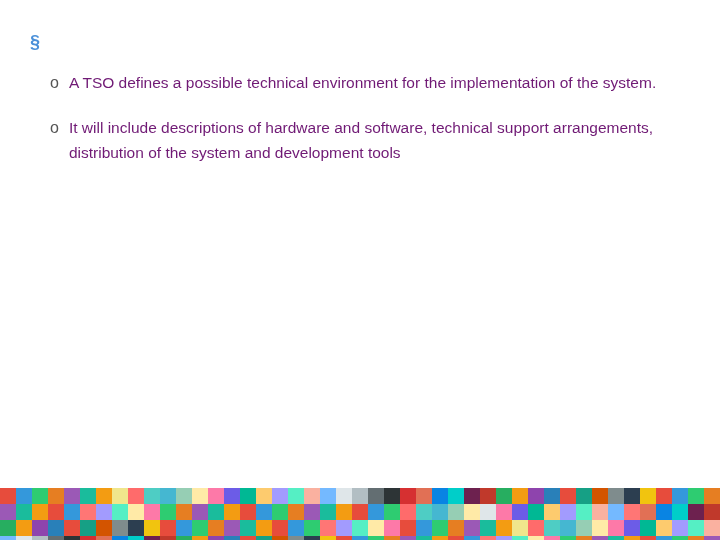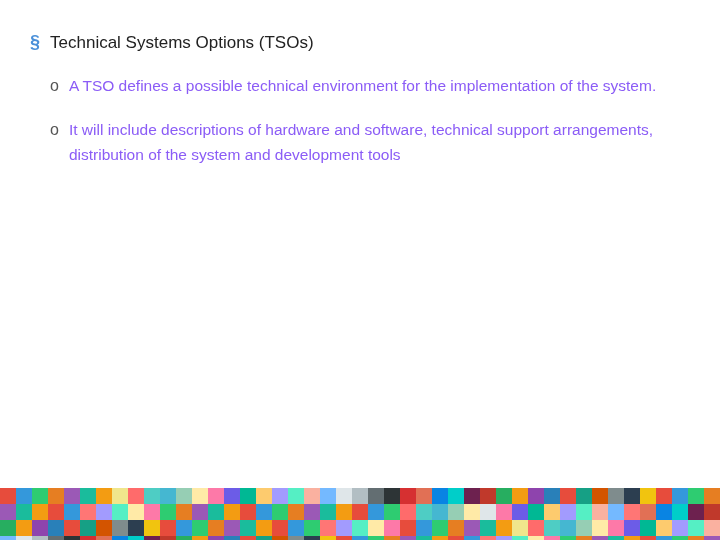--- a/index.html
+++ b/index.html
@@ -78,21 +78,21 @@
     .bullet-marker-sub {
       color: #555555;
       font-size: 16px;
       margin-right: 10px;
       margin-top: 3px;
       flex-shrink: 0;
     }
 
     .sub-bullet-text {
       font-size: 15.5px;
-      color: #8b5cf6;
+      color: #701a75;
       line-height: 1.6;
     }
 
     .bottom-mosaic {
       width: 100%;
       height: 52px;
       display: flex;
       flex-wrap: wrap;
       overflow: hidden;
       position: absolute;
@@ -103,21 +103,20 @@
 </head>
 <body>
 
 <div class="slide-container">
 
 
   <div class="content-area">
 
     <div class="main-bullet">
       <span class="bullet-marker-main">§</span>
-      <span class="main-bullet-text">Technical Systems Options (TSOs)</span>
     </div>
 
     <div class="sub-bullets">
 
       <div class="sub-bullet">
         <span class="bullet-marker-sub">o</span>
         <span class="sub-bullet-text">A TSO defines a possible technical environment for the implementation of the system.</span>
       </div>
 
       <div class="sub-bullet">

